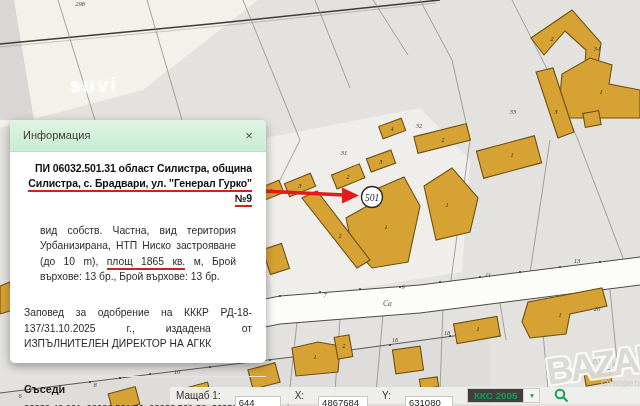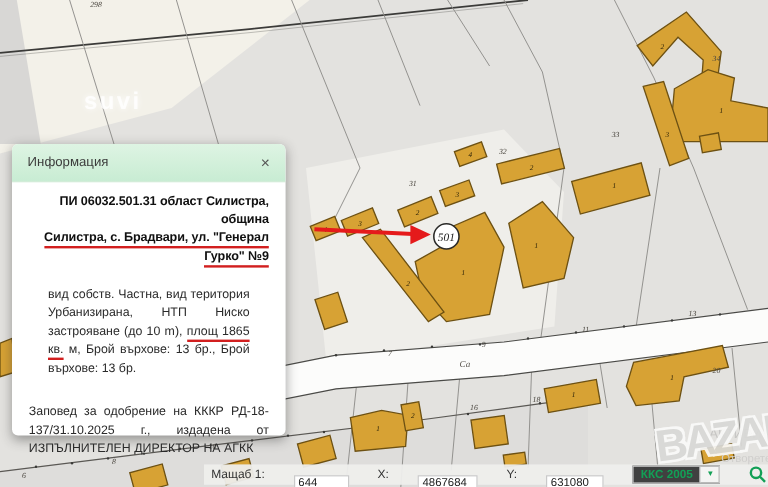--- a/index.html
+++ b/index.html
@@ -8,41 +8,41 @@
   .stage{position:absolute;inset:0;width:640px;height:406px;overflow:hidden;}
 
   
   svg.map{position:absolute;left:0;top:0;z-index:10;}
   .plabel{font:italic 6.5px "Liberation Serif",serif;fill:#4a463f;text-anchor:middle;}
   .blabel{font:italic 6px "Liberation Serif",serif;fill:#241c06;text-anchor:middle;}
   .street{font:italic 7.5px "Liberation Serif",serif;fill:#55504a;}
   .marker-txt{font:italic 9.5px "Liberation Serif",serif;fill:#1c1c1c;text-anchor:middle;}
 
   
-  .panel{position:absolute;left:10px;top:120px;width:228px;height:243px;z-index:20;
+  .panel{position:absolute;left:10px;top:120px;width:256px;height:243px;z-index:20;
          background:#fff;border-radius:5px;box-shadow:0 3px 10px rgba(50,50,50,.45);
          font-size:10.3px;color:#2a2a2a;}
   .panel-header{height:31px;border-radius:5px 5px 0 0;line-height:31px;
          background:linear-gradient(#def4e3,#c8ecd3);border-bottom:1px solid #b9e2c4;
          color:#3c3c3c;font-size:11px;padding-left:13px;position:relative;}
   .panel-close{position:absolute;right:9px;top:0;width:16px;text-align:center;cursor:pointer;
          color:#555;font-size:13px;}
   .panel-body{padding:9px 14px 0 14px;}
   .ptitle{font-weight:bold;font-size:10.5px;color:#101010;line-height:1.45;letter-spacing:-.1px;text-align:right;}
   .red-u{border-bottom:2.5px solid #d21f1f;padding-bottom:1px;}
   .addlink{color:#18a35d;margin:8px 0 7px 0;cursor:pointer;}
   .attrs{margin:16px;text-align:justify;line-height:1.5;}
   .section{border-top:1px solid #e4e4e4;margin-top:8px;padding:6px 14px 0 14px;
            font-weight:bold;font-size:10.8px;color:#1d1d1d;}
   .sectxt{padding:5px 14px 0 14px;text-align:justify;line-height:1.5;}
   .neigh{padding:7px 14px 0 14px;font-size:9.4px;white-space:nowrap;color:#222;}
 
   
   .statusbar{position:absolute;left:170px;right:0;top:387px;height:17px;z-index:30;
-     background:rgba(238,238,236,.95);display:flex;align-items:center;gap:24px;
+     background:rgba(238,238,236,.95);display:flex;align-items:center;gap:14px;
      padding-left:6px;font-size:10px;color:#333;}
   .statusbar input{border:1px solid #c9c9c9;background:#fff;height:12px;font-size:9.5px;
      color:#222;padding:0 3px;font-family:Liberation Sans, sans-serif;margin-top:14px;}
   .in-scale{width:38px;} .in-x{width:42px;} .in-y{width:40px;}
   .crs{display:flex;align-items:center;border:1px solid #c9c9c9;background:#404040;height:13px;}
   .crs-val{color:#12a056;font-weight:bold;font-size:9.8px;padding:0 6px;}
   .crs-dd{width:15px;height:13px;border-left:1px solid #d5d5d5;background:#f4f4f3;
      color:#12a056;font-size:6.5px;display:flex;align-items:center;justify-content:center;}
 
   

